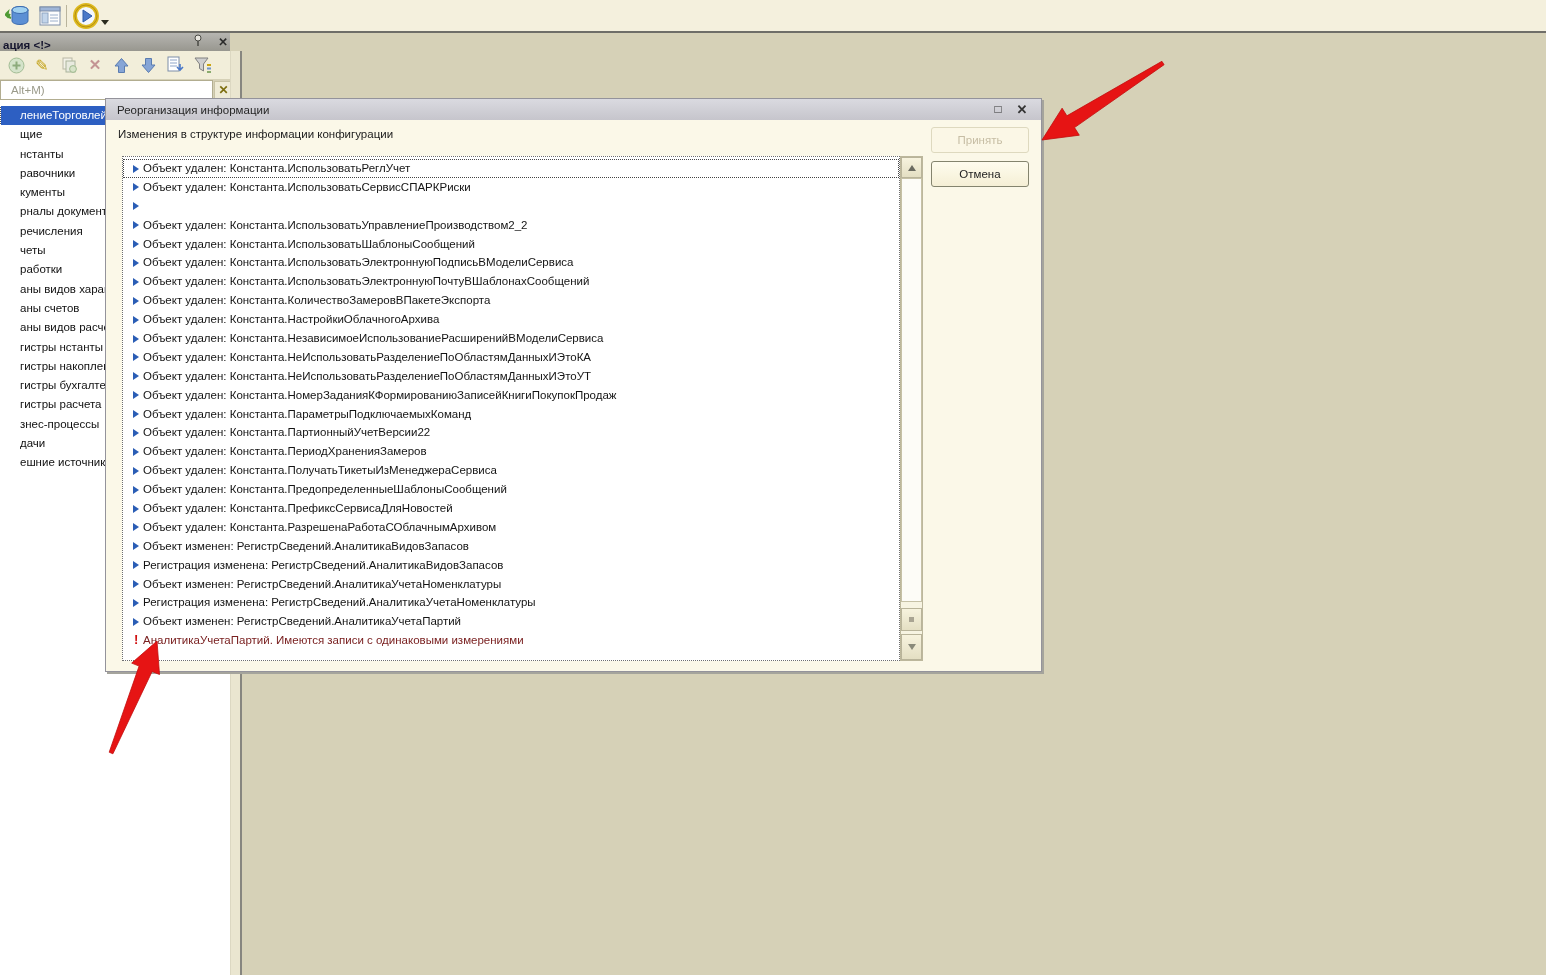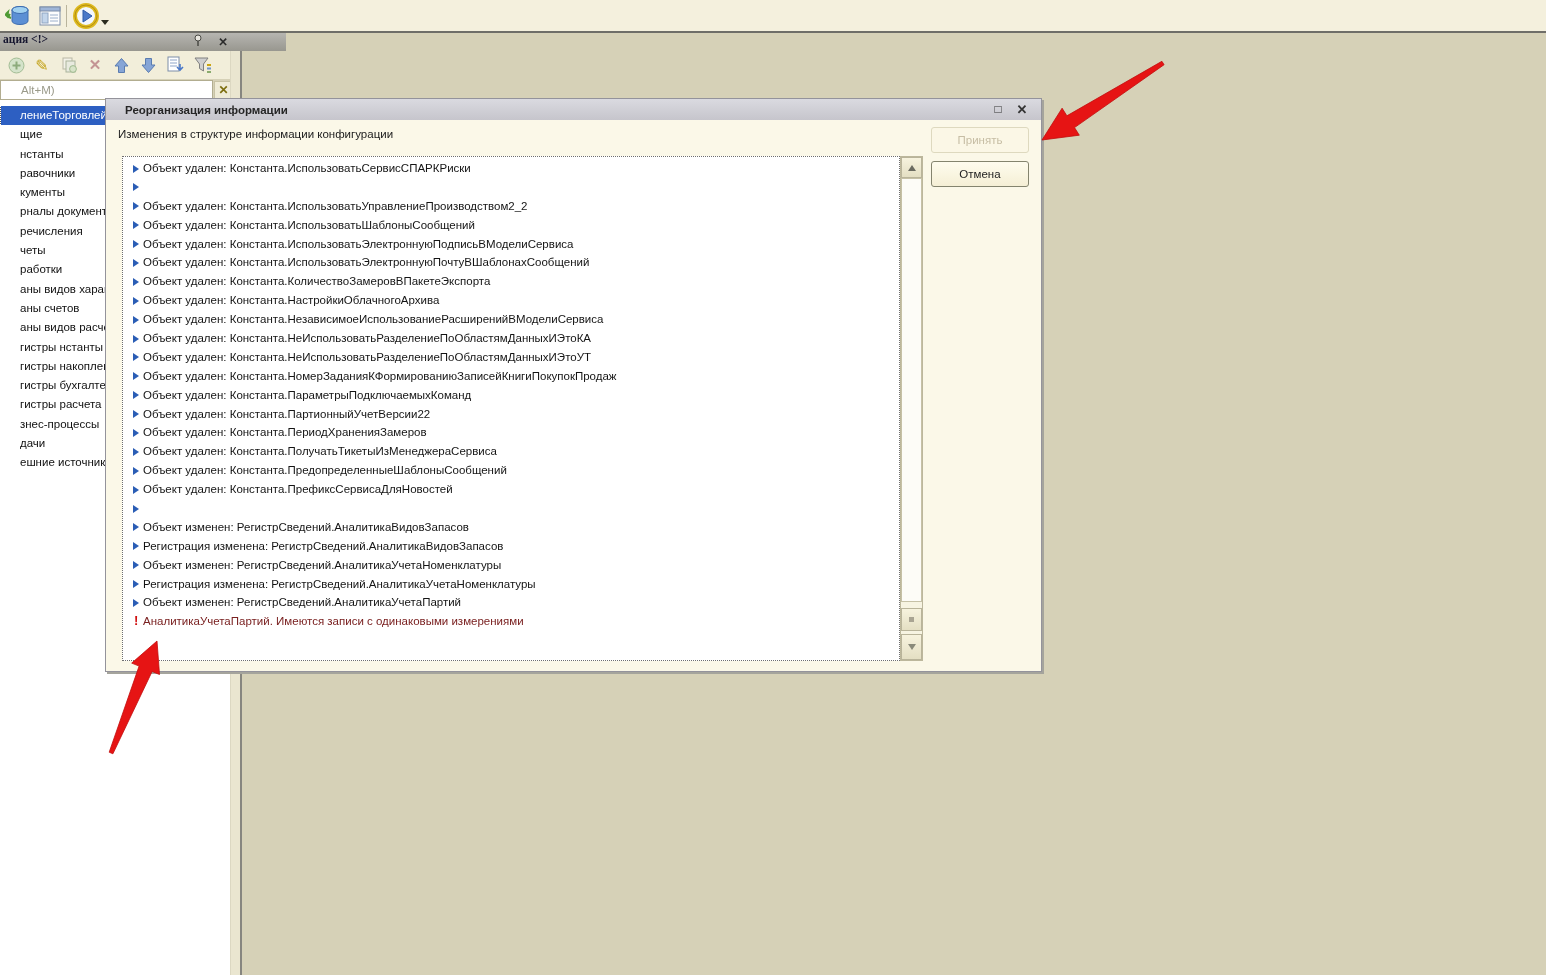--- a/index.html
+++ b/index.html
@@ -7,37 +7,37 @@
   #stage{position:relative;width:1546px;height:975px;background:#d6d1b7;overflow:hidden;}
   .abs{position:absolute;}
 
   
   #topbar{left:0;top:0;width:1546px;height:31px;background:#f4f0dd;border-bottom:2px solid #6f6e68;}
   .topbtn{position:absolute;top:3px;width:28px;height:26px;display:flex;align-items:center;justify-content:center;}
   #top-sep{position:absolute;left:66px;top:5px;width:1px;height:22px;background:#b9b49c;}
   #run-drop{position:absolute;left:101px;top:20px;width:0;height:0;border-left:4px solid transparent;border-right:4px solid transparent;border-top:5px solid #2b2b1e;}
 
   
-  #side-header{left:0;top:33px;width:286px;height:18px;background:linear-gradient(#b6b5b1,#98978f);display:flex;align-items:flex-start;font-family:Liberation Serif, serif;}
+  #side-header{left:0;top:33px;width:230px;height:18px;background:linear-gradient(#b6b5b1,#98978f);display:flex;align-items:flex-end;}
   #side-header .ttl{color:#15152e;font-weight:bold;padding-left:3px;}
   #side-header .hbtn{position:absolute;top:1px;width:16px;height:16px;text-align:center;line-height:16px;color:#2b2b2b;font-weight:bold;}
   #side-toolbar{left:0;top:51px;width:242px;height:28px;background:#f2eeda;}
   .sicon{position:absolute;top:2px;width:24px;height:24px;display:flex;align-items:center;justify-content:center;}
-  #side-search{left:0;top:80px;width:213px;height:20px;border:1px solid #b2ad90;background:#fff;color:#9a9a8a;padding:0 20px;box-sizing:border-box;font-family:"Liberation Sans",sans-serif;font-size:11.5px;}
+  #side-search{left:0;top:80px;width:213px;height:20px;border:1px solid #b2ad90;background:#fff;color:#9a9a8a;padding:0 10px;box-sizing:border-box;font-family:"Liberation Sans",sans-serif;font-size:11.5px;}
   #search-x{left:214px;top:81px;width:19px;height:18px;background:#efebd6;border:1px solid #c8c3a5;color:#7d6e0e;font-weight:bold;text-align:center;line-height:16px;font-size:12px;box-sizing:border-box;}
   #tree{left:0;top:100px;width:230px;height:875px;background:#ffffff;}
   .tree-row{height:19.3px;line-height:19.3px;padding-left:1px;white-space:nowrap;overflow:hidden;color:#101010;}
   .tree-row .tree-label{display:inline-block;padding:0 19px;}
   .tree-row.selected .tree-label{background:#2d5fc2;color:#fff;outline:1px dotted #555;outline-offset:0;}
   #side-strip{left:230px;top:51px;width:12px;height:924px;background:#eae6d0;border-right:2px solid #87867f;border-left:1px solid #dcd8c2;box-sizing:border-box;}
 
   
   #dlg{left:105px;top:98px;width:935px;height:572px;background:#fbf8e8;border:1px solid #94939b;box-shadow:2px 2px 0 #a5a49c;box-sizing:content-box;z-index:5;}
   #dlg-title{position:absolute;left:0;top:0;width:100%;height:21px;background:linear-gradient(#dadae0,#c6c5cc);display:flex;align-items:center;}
-  #dlg-title .cap{font-weight:bold;color:#262626;margin-left:19px;}
+  #dlg-title .cap{font-weight:normal;color:#262626;padding-left:11px;}
   .dlg-sysbtn{position:absolute;top:2px;width:18px;height:17px;text-align:center;line-height:17px;color:#333;font-weight:bold;font-size:13px;}
   #dlg-sub{position:absolute;left:12px;top:29px;color:#1c1c1c;}
   #dlg-list{position:absolute;left:16px;top:57px;width:778px;height:505px;background:#fff;border:1px dotted #6f6f6f;box-sizing:border-box;padding-top:2px;overflow:hidden;}
   .dlg-row{position:relative;height:18.9px;line-height:18.9px;white-space:nowrap;overflow:hidden;}
   .dlg-row .txt{position:absolute;left:20px;top:0;color:#141414;}
   .dlg-row .mark-tri{position:absolute;left:10px;top:5.5px;width:0;height:0;border-left:6px solid #2a5db5;border-top:4px solid transparent;border-bottom:4px solid transparent;}
   .dlg-row .mark-err{display:none;position:absolute;left:11px;top:0;color:#d01010;font-weight:bold;font-size:13px;}
   .dlg-row.error .mark-err{display:block;}
   .dlg-row.error .txt{color:#7a2121;}
   .dlg-row.selected{outline:1px dotted #444;outline-offset:-1px;}
@@ -243,20 +243,25 @@
   <div class="abs" id="dlg">
     <div id="dlg-title">
       <span class="cap">Реорганизация информации</span>
       <span class="dlg-sysbtn" style="right:34px;font-size:12px;">□</span>
       <span class="dlg-sysbtn" style="right:10px;">✕</span>
     </div>
     <div id="dlg-sub">Изменения в структуре информации конфигурации</div>
 
     <div id="dlg-list">
 
+        <div class="dlg-row selected">
+          <span class="mark-tri"></span>
+
+          <span class="txt">Объект удален: Константа.ИспользоватьРеглУчет</span>
+        </div>
 
         <div class="dlg-row">
           <span class="mark-tri"></span>
 
           <span class="txt">Объект удален: Константа.ИспользоватьСервисСПАРКРиски</span>
         </div>
 
         <div class="dlg-row">
           <span class="mark-tri"></span>
 
@@ -354,20 +359,21 @@
 
         <div class="dlg-row">
           <span class="mark-tri"></span>
 
           <span class="txt">Объект удален: Константа.ПрефиксСервисаДляНовостей</span>
         </div>
 
         <div class="dlg-row">
           <span class="mark-tri"></span>
 
+          <span class="txt">Объект удален: Константа.РазрешенаРаботаСОблачнымАрхивом</span>
         </div>
 
         <div class="dlg-row">
           <span class="mark-tri"></span>
 
           <span class="txt">Объект изменен: РегистрСведений.АналитикаВидовЗапасов</span>
         </div>
 
         <div class="dlg-row">
           <span class="mark-tri"></span>

